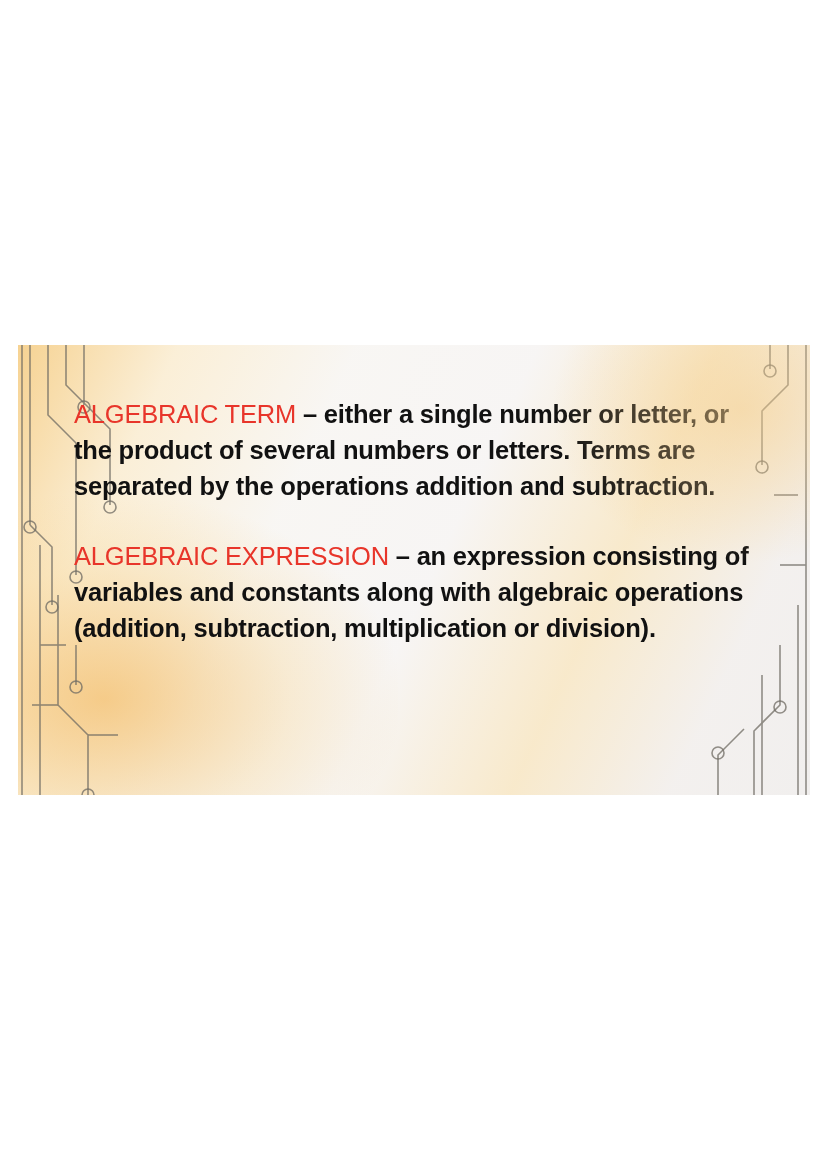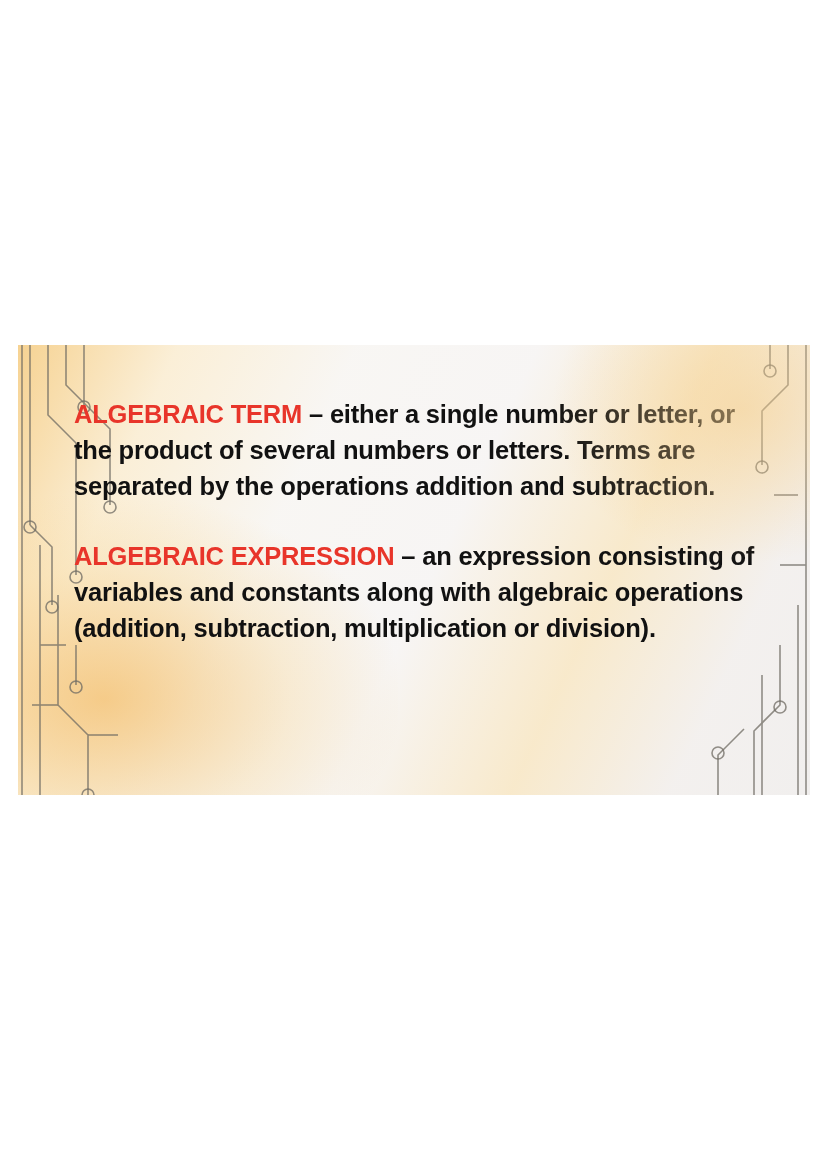--- a/index.html
+++ b/index.html
@@ -73,21 +73,21 @@
     font-weight: bold;
     font-size: 25.5px;
     line-height: 1.41;
     letter-spacing: -0.2px;
     margin: 0 0 34px 0;
   }
   .para:last-child { margin-bottom: 0; }
 
   .kw {
     color: #E8352A;
-    font-weight: bold;
+    font-weight: normal;
   }
 </style>
 </head>
 <body>
 
 <div class="slide">
 
   <svg class="circuit" viewBox="0 0 792 450" preserveAspectRatio="none" aria-hidden="true">
     <g stroke="#6f6b63" stroke-width="1.6" fill="none" opacity="0.75">
 

